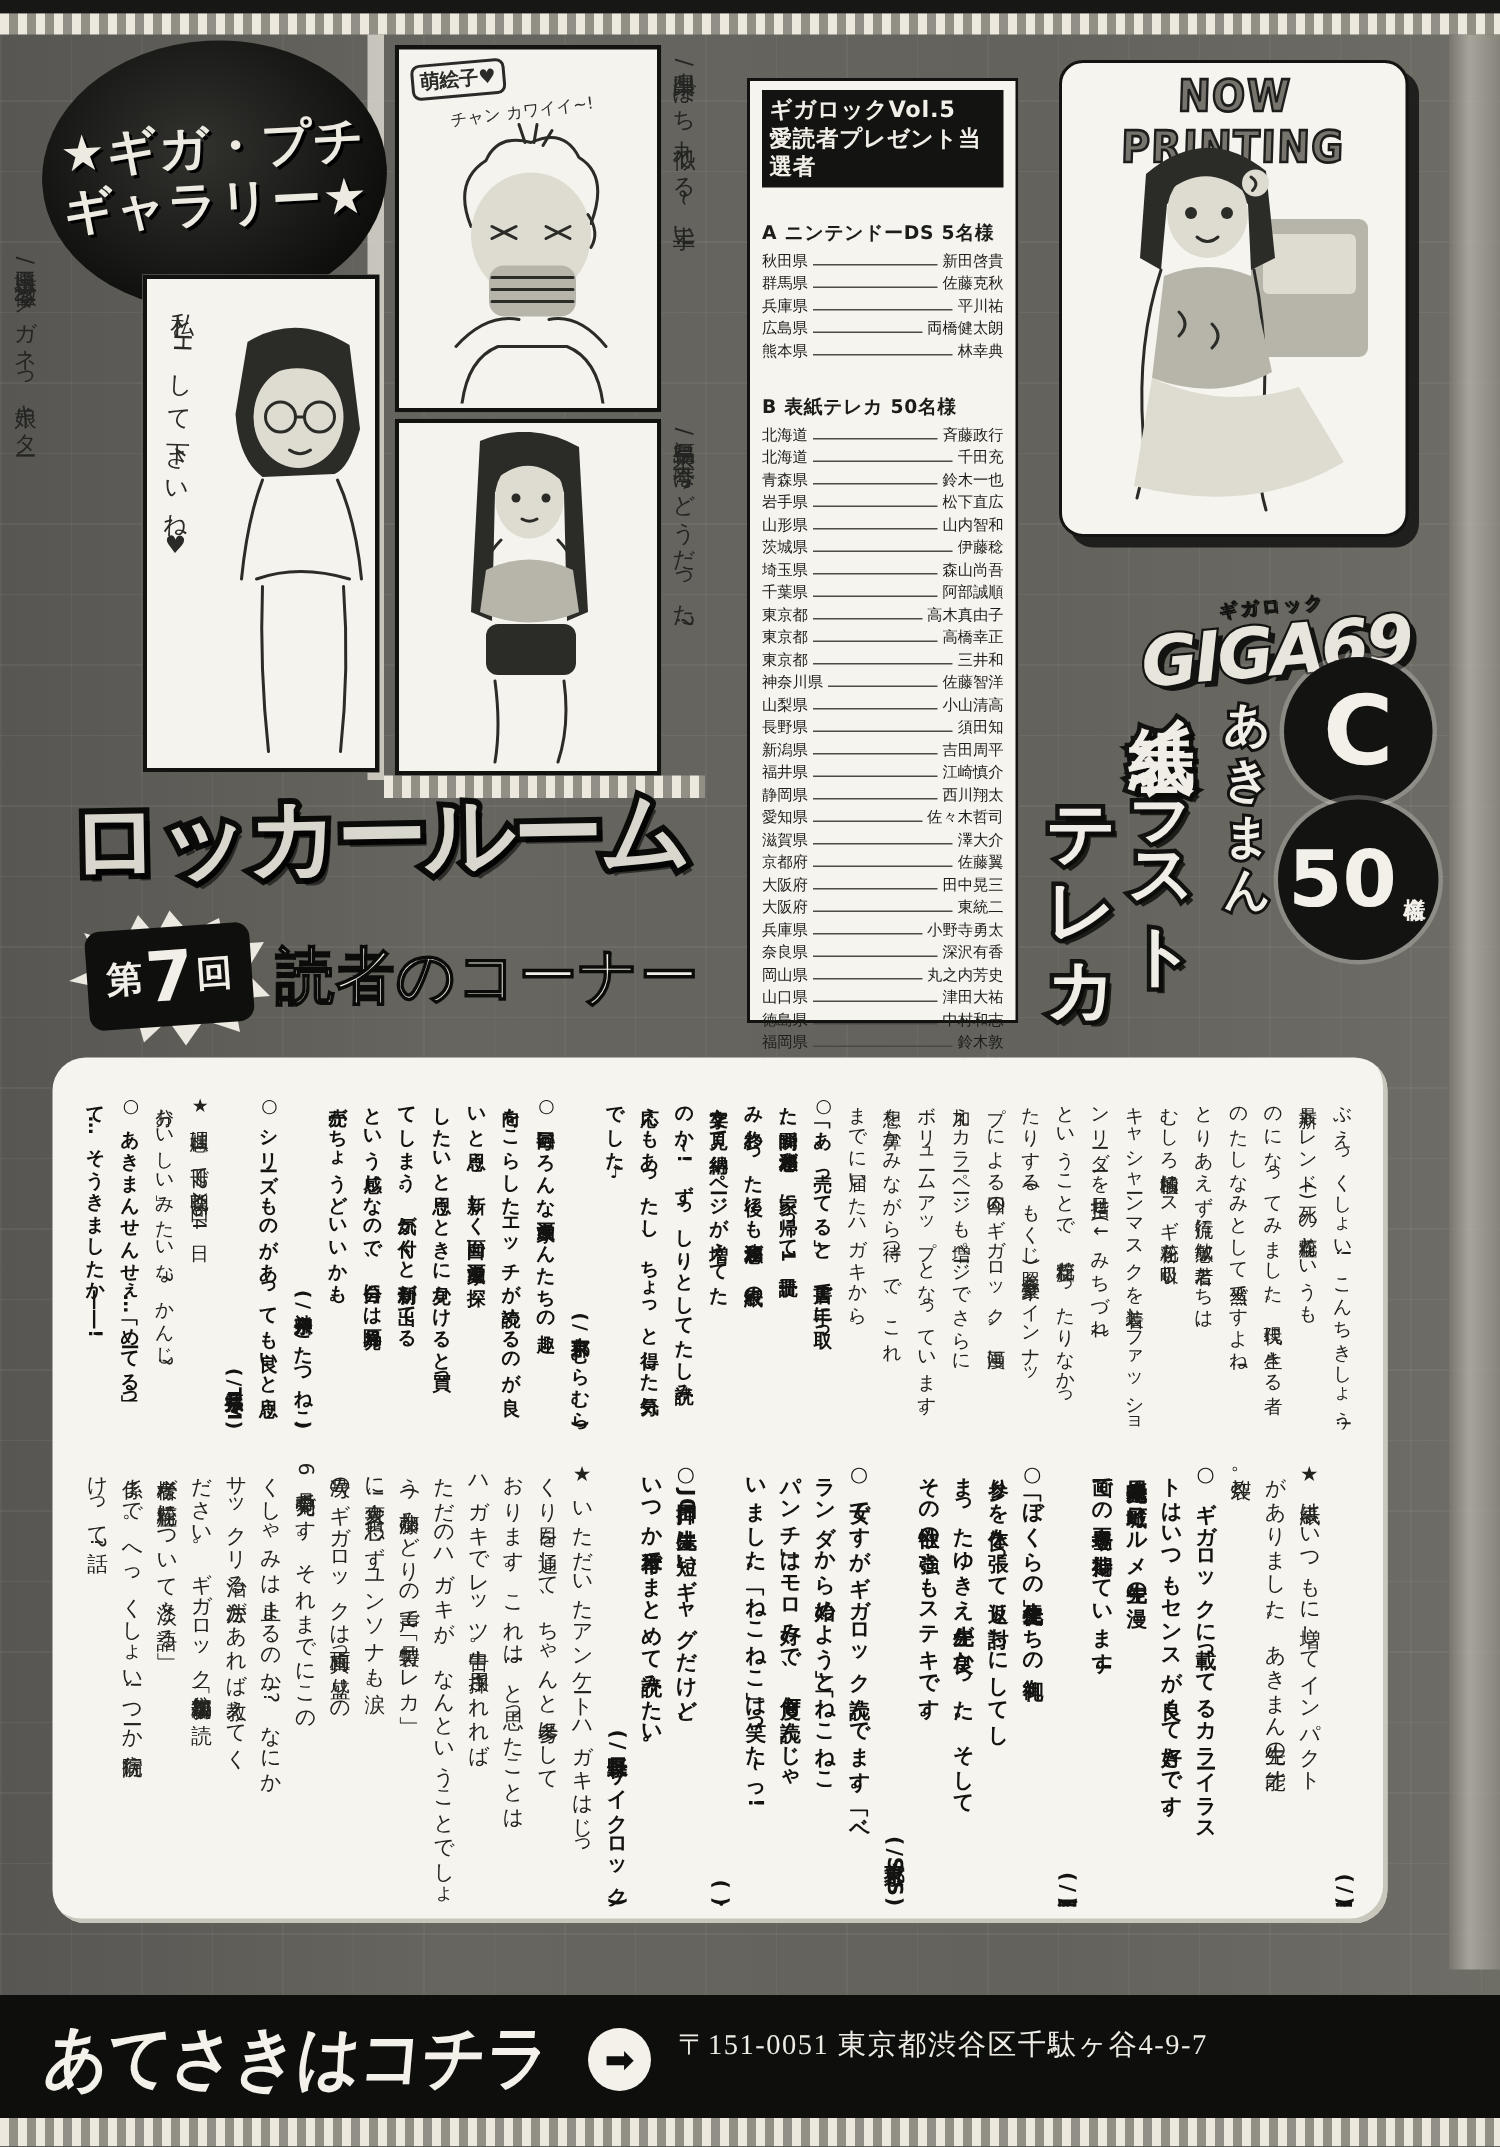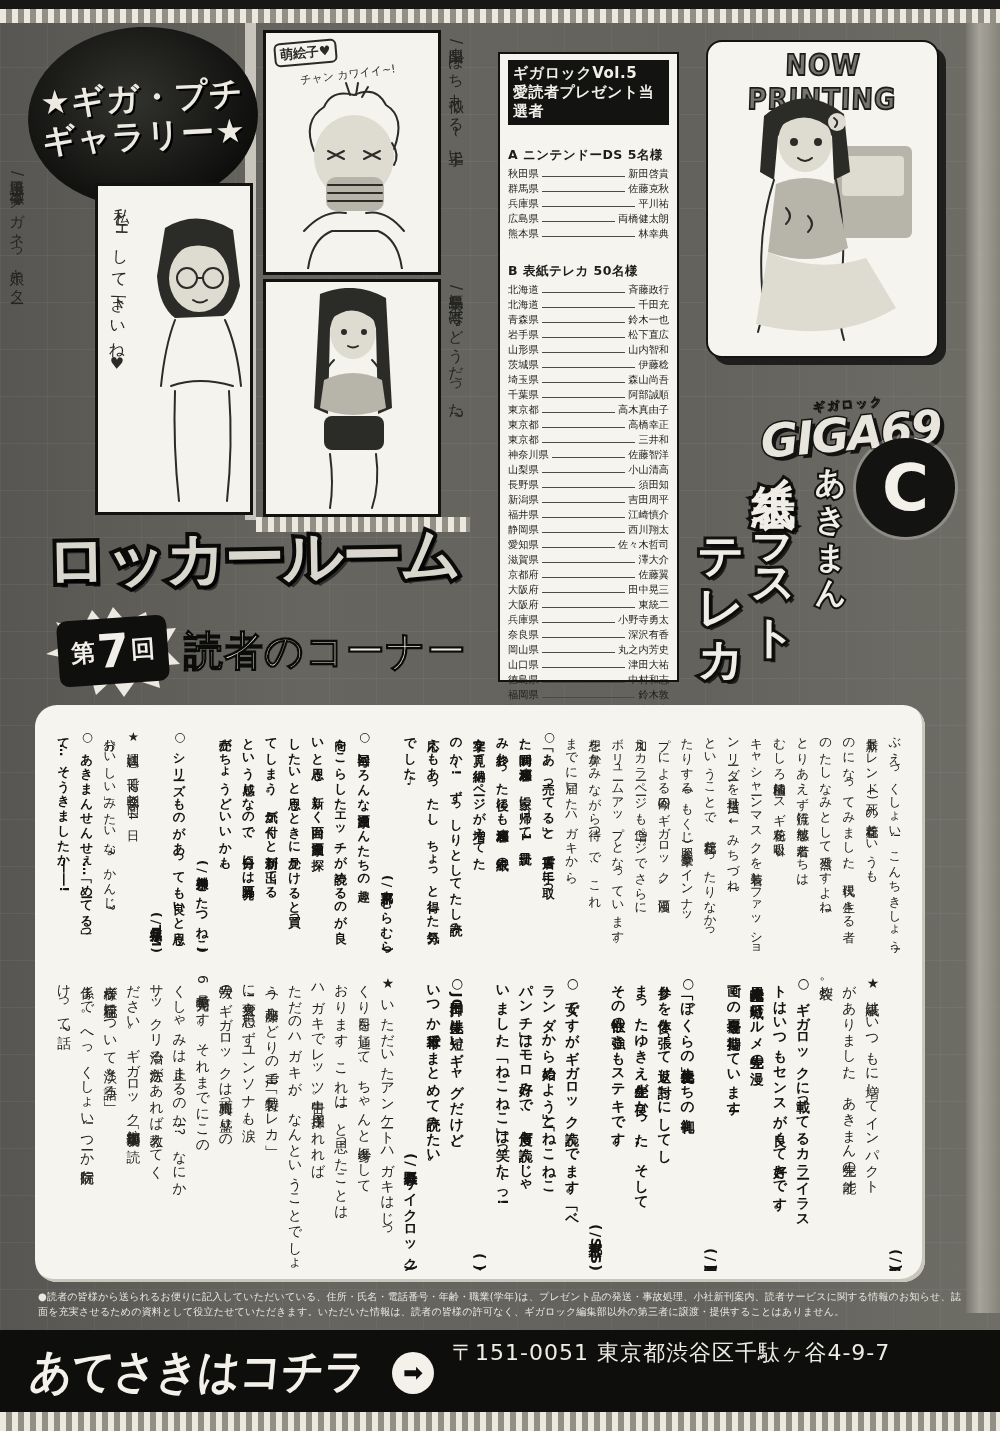--- a/index.html
+++ b/index.html
@@ -98,21 +98,21 @@
   .lcol.a{font-weight:700;color:#131311;text-align:end;}
   
   .fineprint{left:38px;top:1289px;width:926px;font-size:10px;line-height:15px;
     color:#e9e7e0;letter-spacing:.2px;}
   .addrbar{left:0;top:1330px;width:1000px;height:82px;background:#0e0e0c;z-index:2;}
   .addr-label{position:absolute;left:30px;top:14px;font-size:42px;font-weight:900;
     color:#f3f1ea;letter-spacing:-1px;transform:skewX(-5deg) scaleY(1.1);}
   .addr-arrow{position:absolute;left:392px;top:22px;width:42px;height:42px;border-radius:50%;
     background:#f3f1ea;color:#0e0e0c;display:flex;align-items:center;justify-content:center;
     font-size:24px;font-weight:900;}
-  .addr-postal{position:absolute;left:452px;top:8px;font-size:22px;color:#eeece5;letter-spacing:1px;}
+  .addr-postal{position:absolute;left:452px;top:20px;font-size:19px;color:#eeece5;letter-spacing:1px;font-family:Liberation Serif, serif;}
   .addr-dept{position:absolute;left:450px;top:40px;font-size:20.5px;font-weight:700;
     color:#f2f0e9;letter-spacing:.5px;}
   svg .ink{stroke:#2b2b28;fill:none;stroke-width:2;stroke-linecap:round;}
   svg .dark{fill:#2b2b28;}
   svg .mid{fill:#b7b4aa;}
   svg .lite{fill:#dedbd1;}
 </style>
 </head>
 <body>
 
@@ -394,20 +394,24 @@
     <div class="logo-small">ギガロック</div>
     <div class="logo-main">GIGA69</div>
   </div>
 
   <div class="abs vtext big-vert t-col1">表紙イラスト</div>
   <div class="abs vtext big-vert t-col2">テレカ</div>
   <div class="abs vtext artist">あきまん</div>
 
   <div class="abs badge badge-c">
     <span>C</span>
+  </div>
+  <div class="abs badge badge-50">
+    <span class="num">50</span>
+    <span class="suf">名様</span>
   </div>
 
   <div class="abs corner-title">ロッカールーム</div>
   <div class="abs burst">
     <svg width="138" height="92" viewBox="0 0 138 92">
       <polygon fill="#ece9e0" points="69,1 82,16 102,6 106,24 132,22 120,42 136,58 112,60 116,82 92,74 80,91 68,74 52,89 46,68 22,76 30,54 2,48 24,38 12,16 38,24 48,4 60,18"></polygon>
     </svg>
     <div class="round-text">
       <span class="sm">第</span>
       <span class="lg">7</span>
@@ -490,21 +494,20 @@
         <div class="lcol">6月中旬発売です。それまでにこの</div>
         <div class="lcol">くしゃみは止まるのか!? なにか</div>
         <div class="lcol">サックリ治る方法があれば教えてく</div>
         <div class="lcol">ださい。ギガロック編集部「親切な読</div>
         <div class="lcol">者様が花粉症について淡々と語る」</div>
         <div class="lcol">係まで。へっくしょい!つーか病院行</div>
         <div class="lcol">けって話?</div>
       </div>
   </div>
 
-  <div class="abs fineprint">●読者の皆様から送られるお便りに記入していただいている、住所・氏名・電話番号・年齢・職業(学年)は、プレゼント品の発送・事故処理、小社新刊案内、読者サービスに関する情報のお知らせ、誌面を充実させるための資料として役立たせていただきます。いただいた情報は、読者の皆様の許可なく、ギガロック編集部以外の第三者に譲渡・提供することはありません。</div>
 
   <div class="abs addrbar">
     <div class="addr-label">あてさきはコチラ</div>
     <div class="addr-arrow">
       <span>➡</span>
     </div>
     <div class="addr-postal">〒151-0051 東京都渋谷区千駄ヶ谷4-9-7</div>
   </div>
 
 </div>

